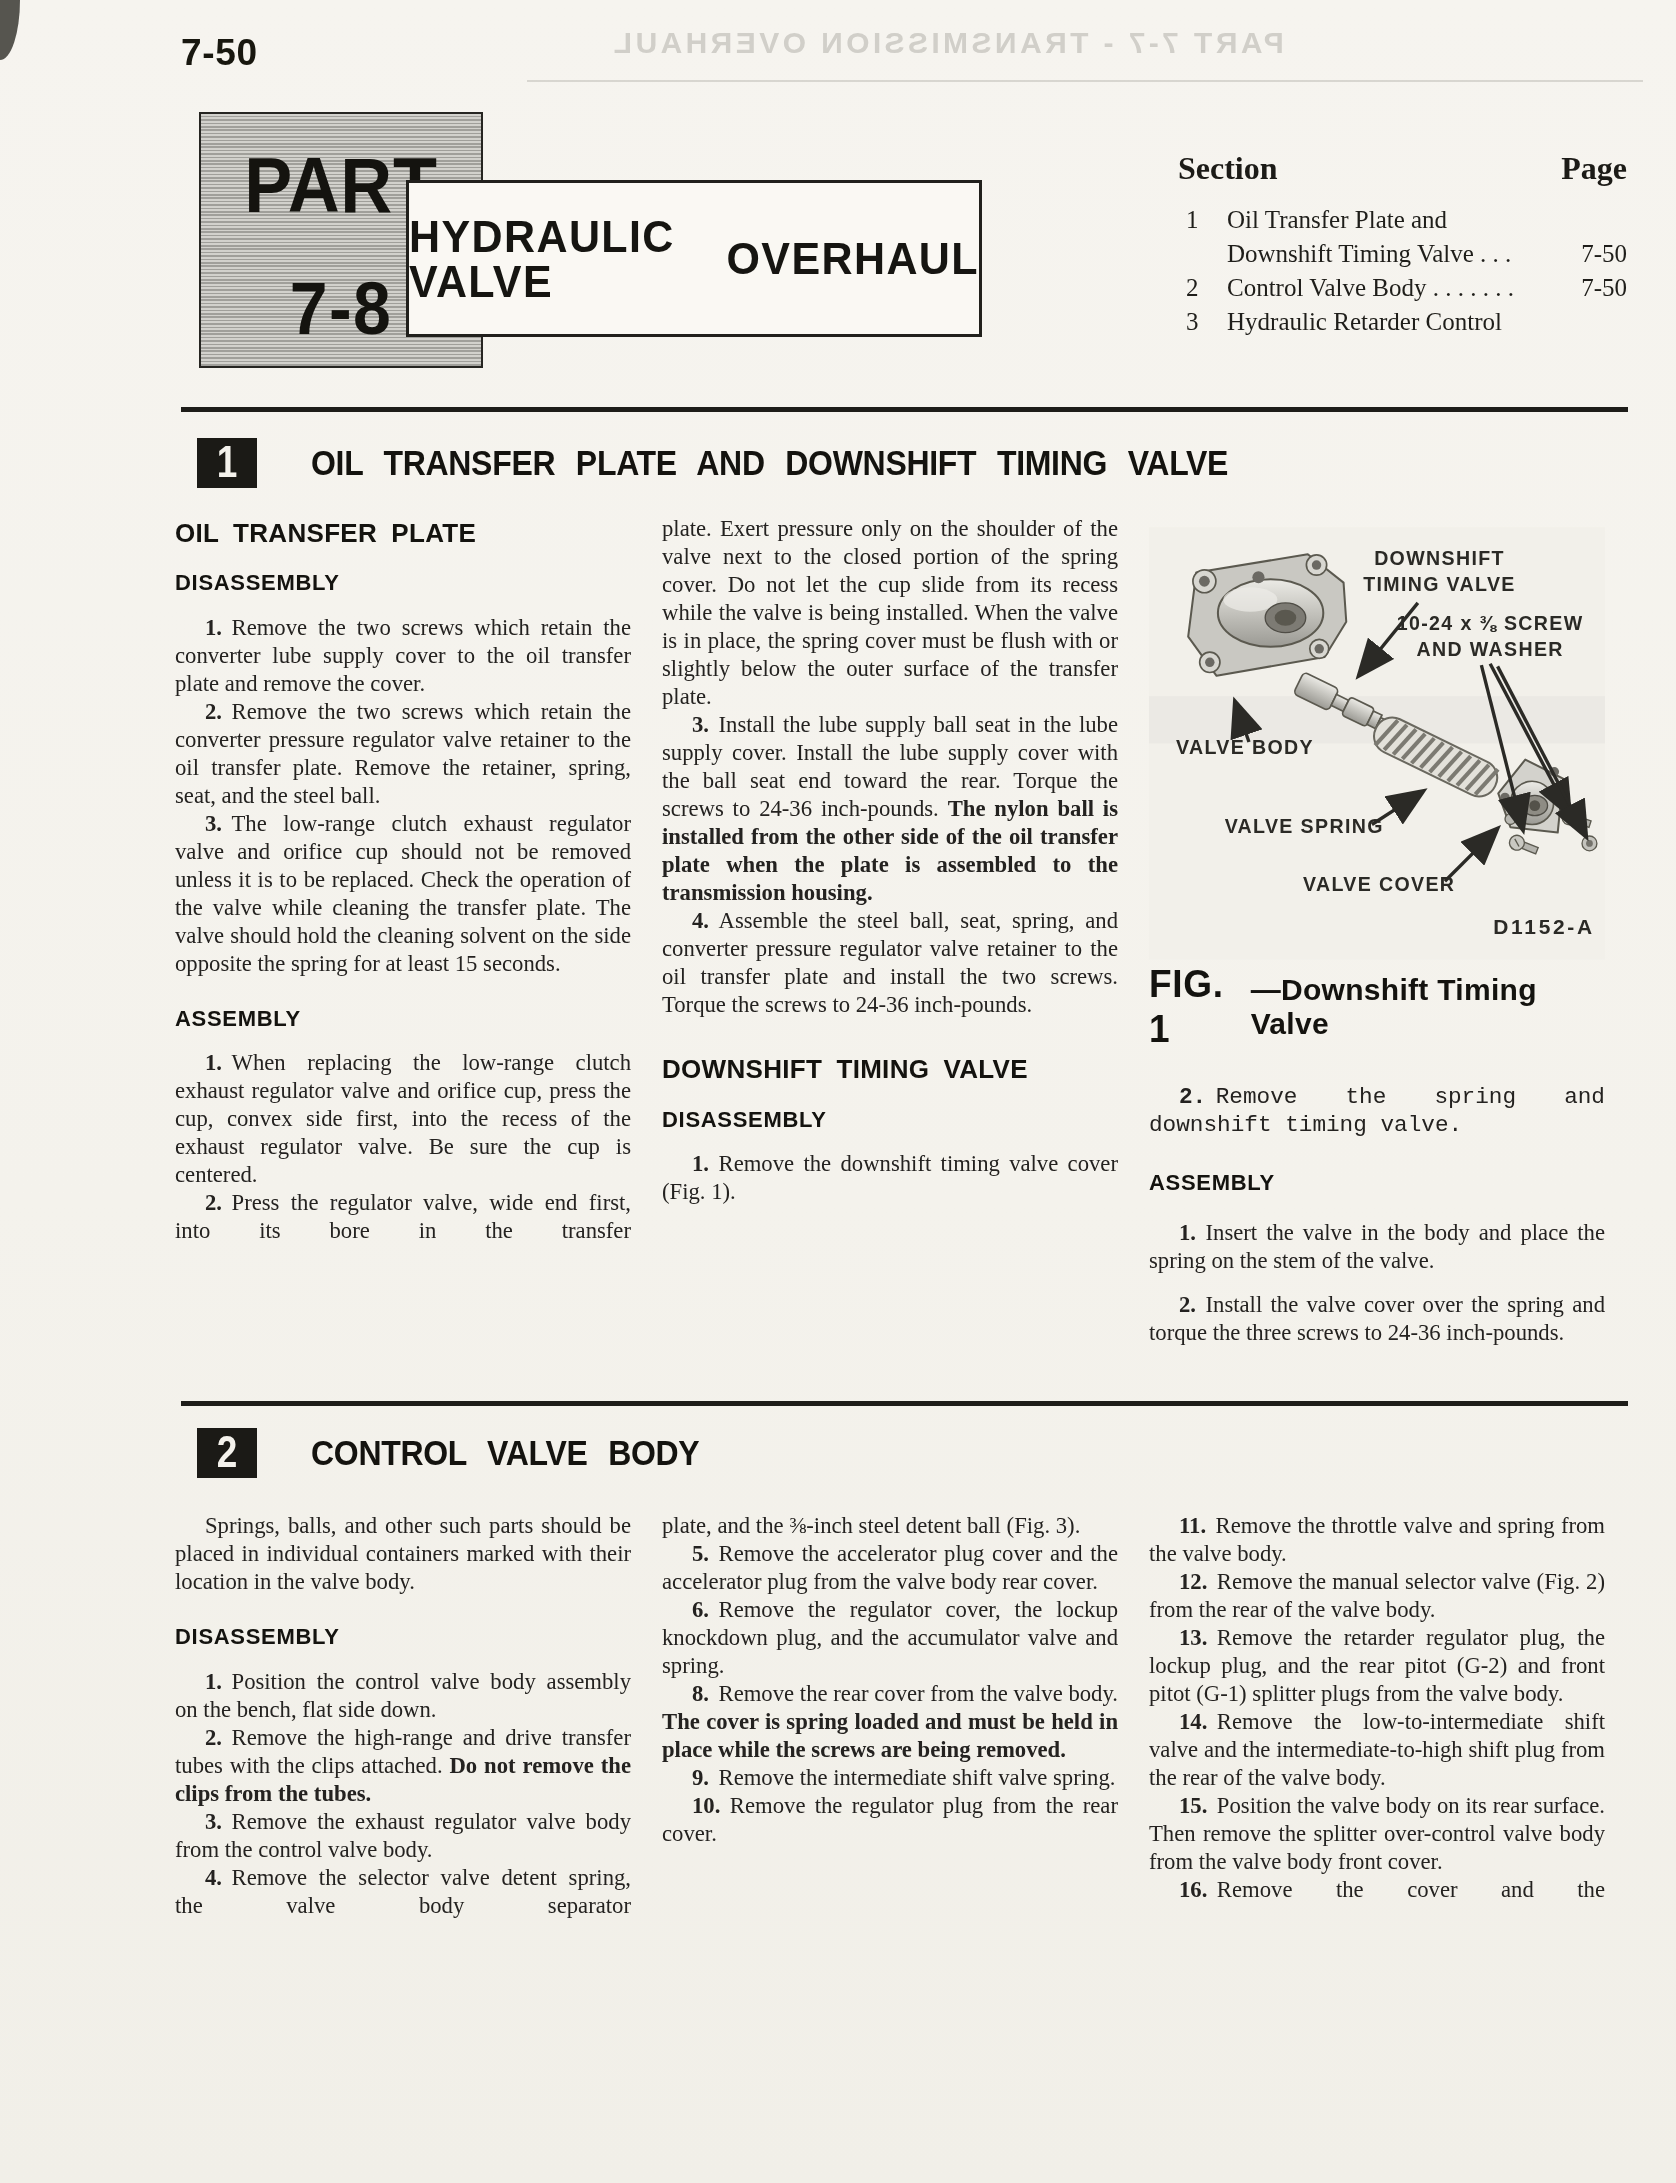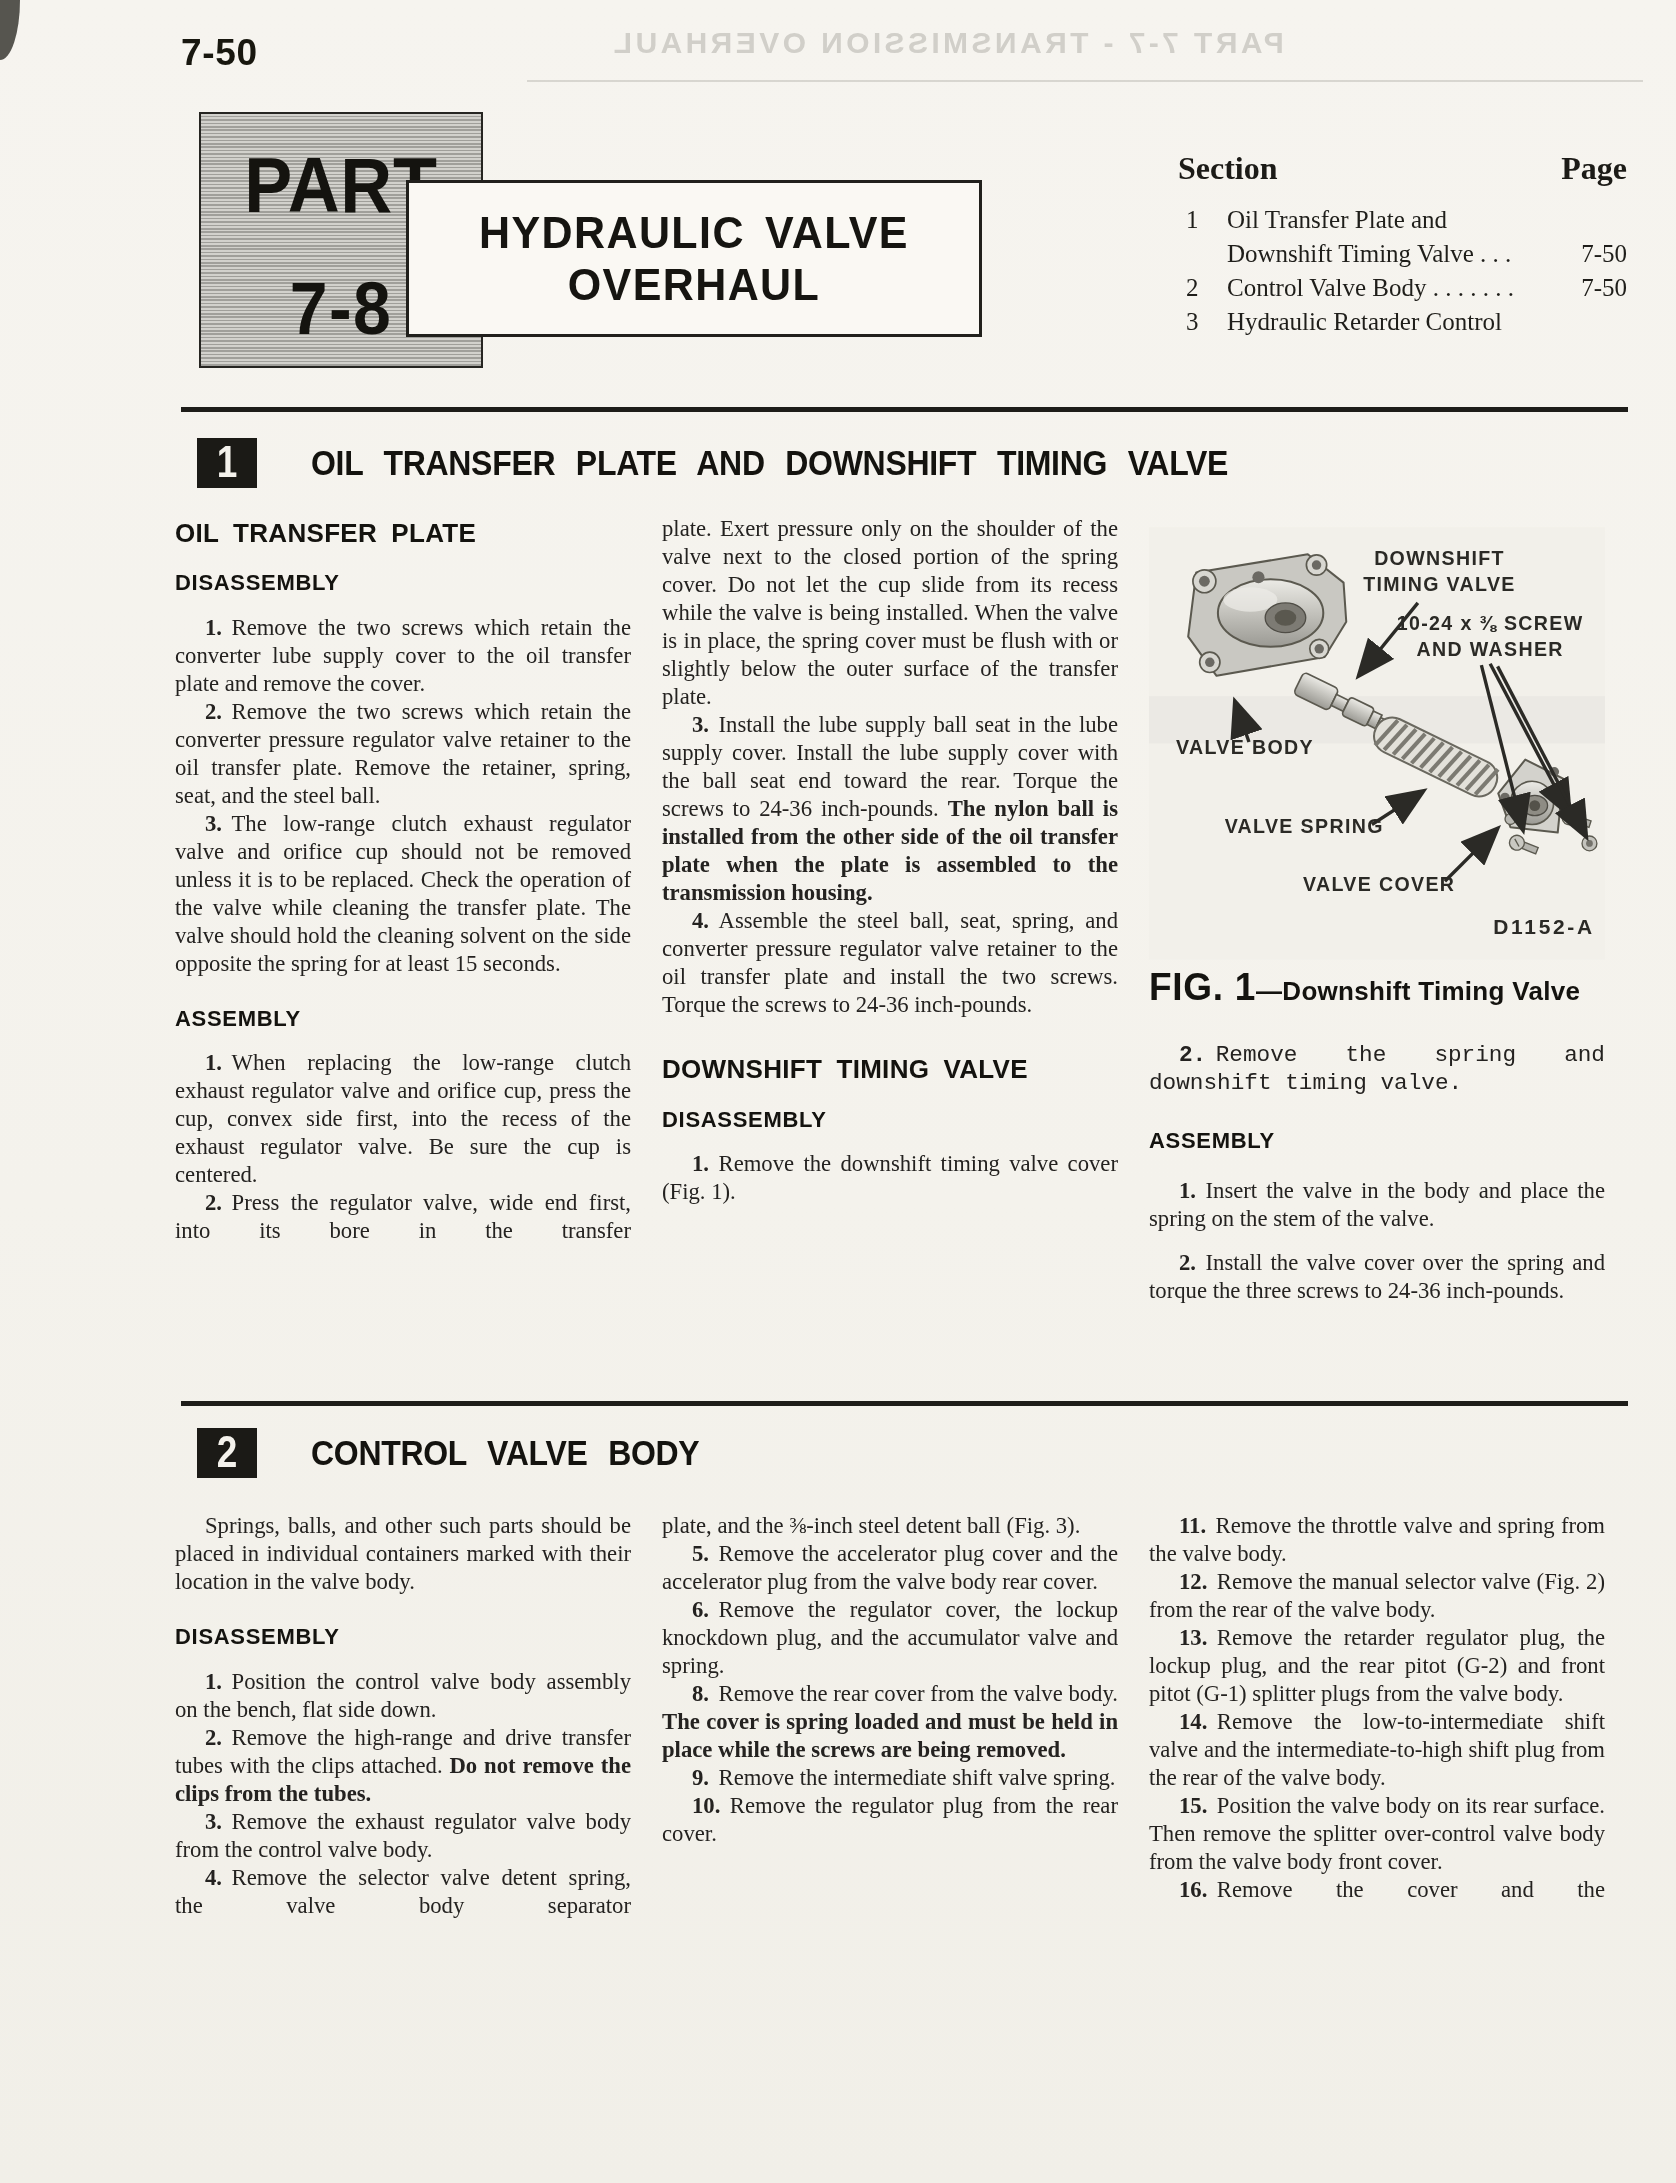--- a/index.html
+++ b/index.html
@@ -19,21 +19,21 @@
   .pagenum{position:absolute;left:181px;top:32px;font-family:"Liberation Sans",sans-serif;font-weight:bold;font-size:37px;letter-spacing:0.7px;color:#18170f;}
   .partbox{position:absolute;left:199px;top:112px;width:284px;height:256px;box-sizing:border-box;
     background:repeating-linear-gradient(180deg,#d2d1cc 0 1.7px,#a09f9a 1.7px 3.4px);
     border:2.7px solid #262521;z-index:1;text-align:center;}
   .part-word,.part-num{font-family:"Liberation Sans",sans-serif;font-weight:bold;color:#14130f;line-height:1;}
   .part-word{margin-top:35px;font-size:72px;letter-spacing:0.7px;}
   .part-word>span,.part-num>span{display:inline-block;transform:scaleY(1.08);}
   .part-num{margin-top:53px;font-size:68px;letter-spacing:1.4px;}
   .titlebox{position:absolute;left:406px;top:180px;width:576px;height:157px;box-sizing:border-box;
     background:#faf8f3;border:3.4px solid #21201c;z-index:2;
-    display:flex;flex-direction:column;justify-content:center;align-items:center;gap:9.5px;}
+    display:flex;justify-content:center;align-items:center;gap:9.5px;}
   .title-line{font-family:"Liberation Sans",sans-serif;font-weight:bold;font-size:43px;letter-spacing:1.4px;word-spacing:6.8px;color:#161511;transform:scaleY(1.05);line-height:1;}
   
   .toc{position:absolute;left:1178px;top:150px;width:449px;}
   .toc-head{display:flex;justify-content:space-between;font-weight:bold;font-size:32px;color:#1c1b17;}
   .toc-rows{margin-top:16px;}
   .toc-row{display:flex;align-items:baseline;font-size:25px;line-height:34px;color:#1f1e1a;}
   .toc-num{width:49px;flex:0 0 49px;padding-left:8px;box-sizing:border-box;}
   .toc-text{white-space:nowrap;}
   .toc-fill{flex:1;}
   .toc-page{flex:0 0 auto;text-align:right;}
@@ -57,21 +57,21 @@
   .b{font-weight:bold;}
   .h1col{margin:2.7px 0 20px;font-family:"Liberation Sans",sans-serif;font-weight:bold;font-size:26px;letter-spacing:0.3px;word-spacing:6.8px;color:#14130f;}
   .h2col{margin:28px 0 17.6px;font-family:"Liberation Sans",sans-serif;font-weight:bold;font-size:22px;letter-spacing:0.7px;color:#14130f;}
   .h1col + .h2col{margin-top:21.6px;}
   .col3 .p{margin-bottom:16px;}
   .col3 .h2col{margin-top:31px;margin-bottom:23px;}
   
   .figwrap{position:relative;width:456px;height:446px;}
   .fig-caption{margin-top:6px;display:flex;align-items:baseline;font-family:"Liberation Sans",sans-serif;font-weight:bold;color:#14130f;}
   .fig-no{font-size:37px;letter-spacing:0.7px;transform:scaleY(1.05);transform-origin:left bottom;}
-  .fig-rest{font-size:26px;letter-spacing:0.3px;}
+  .fig-rest{font-size:30px;letter-spacing:0.3px;}
   .col3 .first-step{margin-top:32px;font-family:Liberation Mono, monospace;}
   svg text{font-family:"Liberation Sans",sans-serif;font-weight:bold;font-size:29px;letter-spacing:2px;fill:#2b2a26;}
   svg text.photoid{font-size:31px;letter-spacing:4px;}
 </style>
 </head>
 <body>
 
 <div class="page">
 
   <div class="corner-mark"></div>

